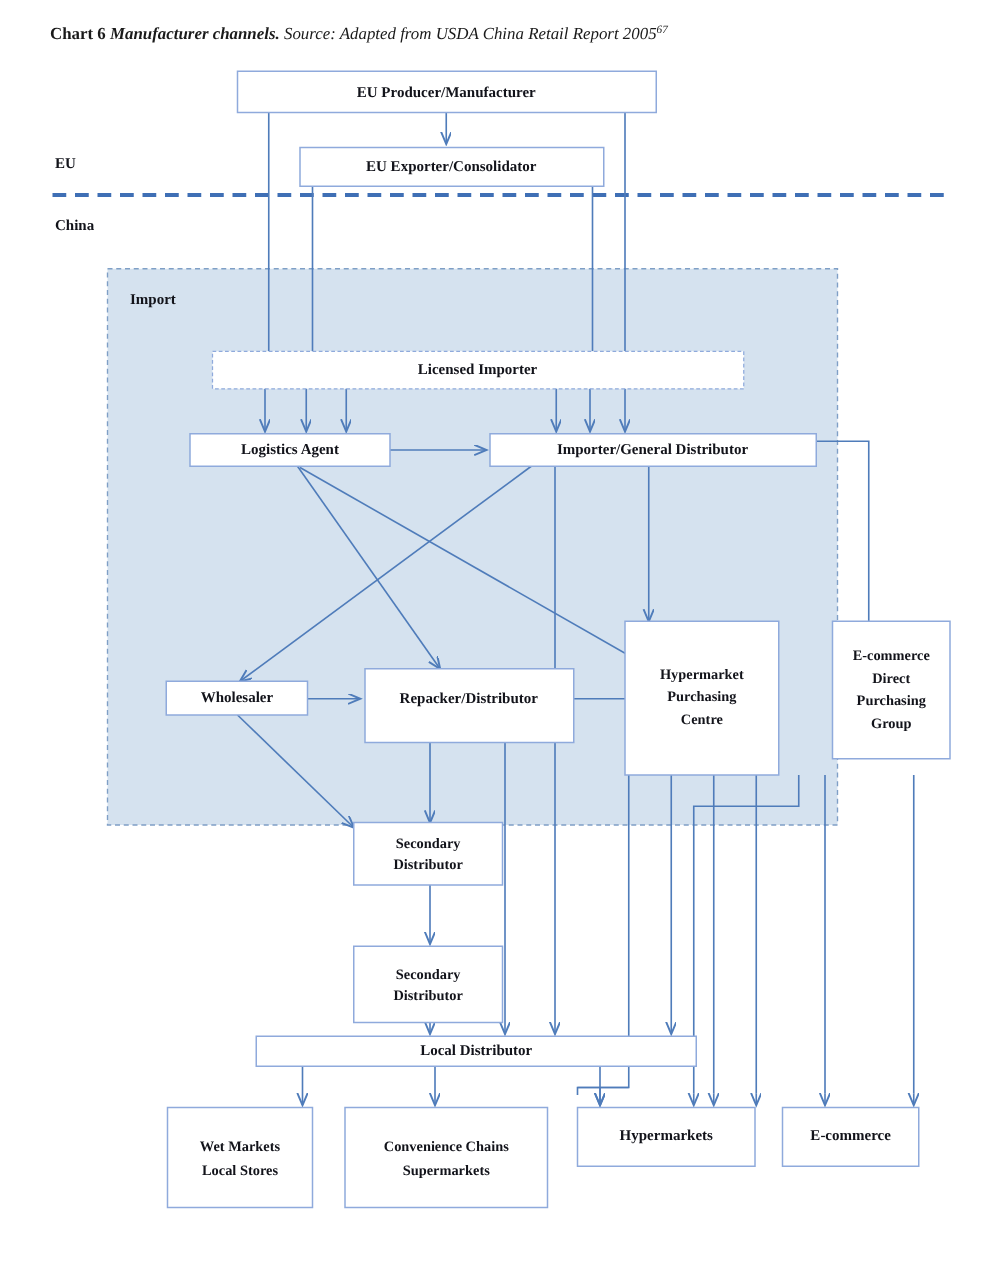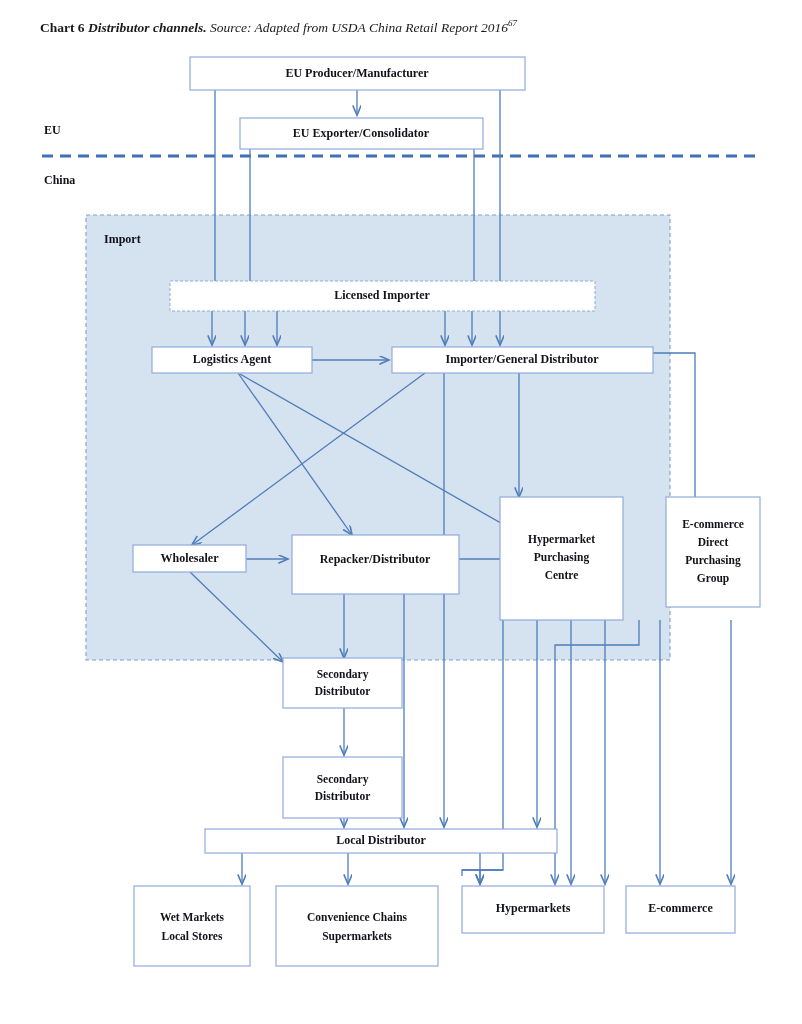--- a/index.html
+++ b/index.html
@@ -20,21 +20,21 @@
   .lbl{font-family:"Liberation Serif",serif;font-weight:bold;font-size:12px;fill:#12131a;text-anchor:middle;dominant-baseline:middle;}
   .lbl-s{font-family:"Liberation Serif",serif;font-weight:bold;font-size:11.5px;fill:#12131a;text-anchor:middle;}
   .lbl-l{font-family:"Liberation Serif",serif;font-weight:bold;font-size:12px;fill:#12131a;text-anchor:start;}
 </style>
 </head>
 <body>
 
 <div id="root">
 
   <div class="caption">
-    <span class="c-lead">Chart 6 </span><span class="c-title">Distributor channels.</span><span class="c-src"> Source: Adapted from USDA China Retail Report 2016</span><sup>67</sup>
+    <span class="c-lead">Chart 6 </span><span class="c-title">Manufacturer channels.</span><span class="c-src"> Source: Adapted from USDA China Retail Report 2005</span><sup>67</sup>
   </div>
 
   <svg width="802" height="1024">
     <defs>
       <marker id="ah" markerWidth="9" markerHeight="9" refX="7.4" refY="3.2" orient="auto">
         <path d="M0,0 L7.6,3.2 L0,6.4" fill="none" stroke="#4f7cba" stroke-width="1.2"></path>
       </marker>
     </defs>
 
     <rect class="panel" x="86" y="215" width="584" height="445"></rect>

